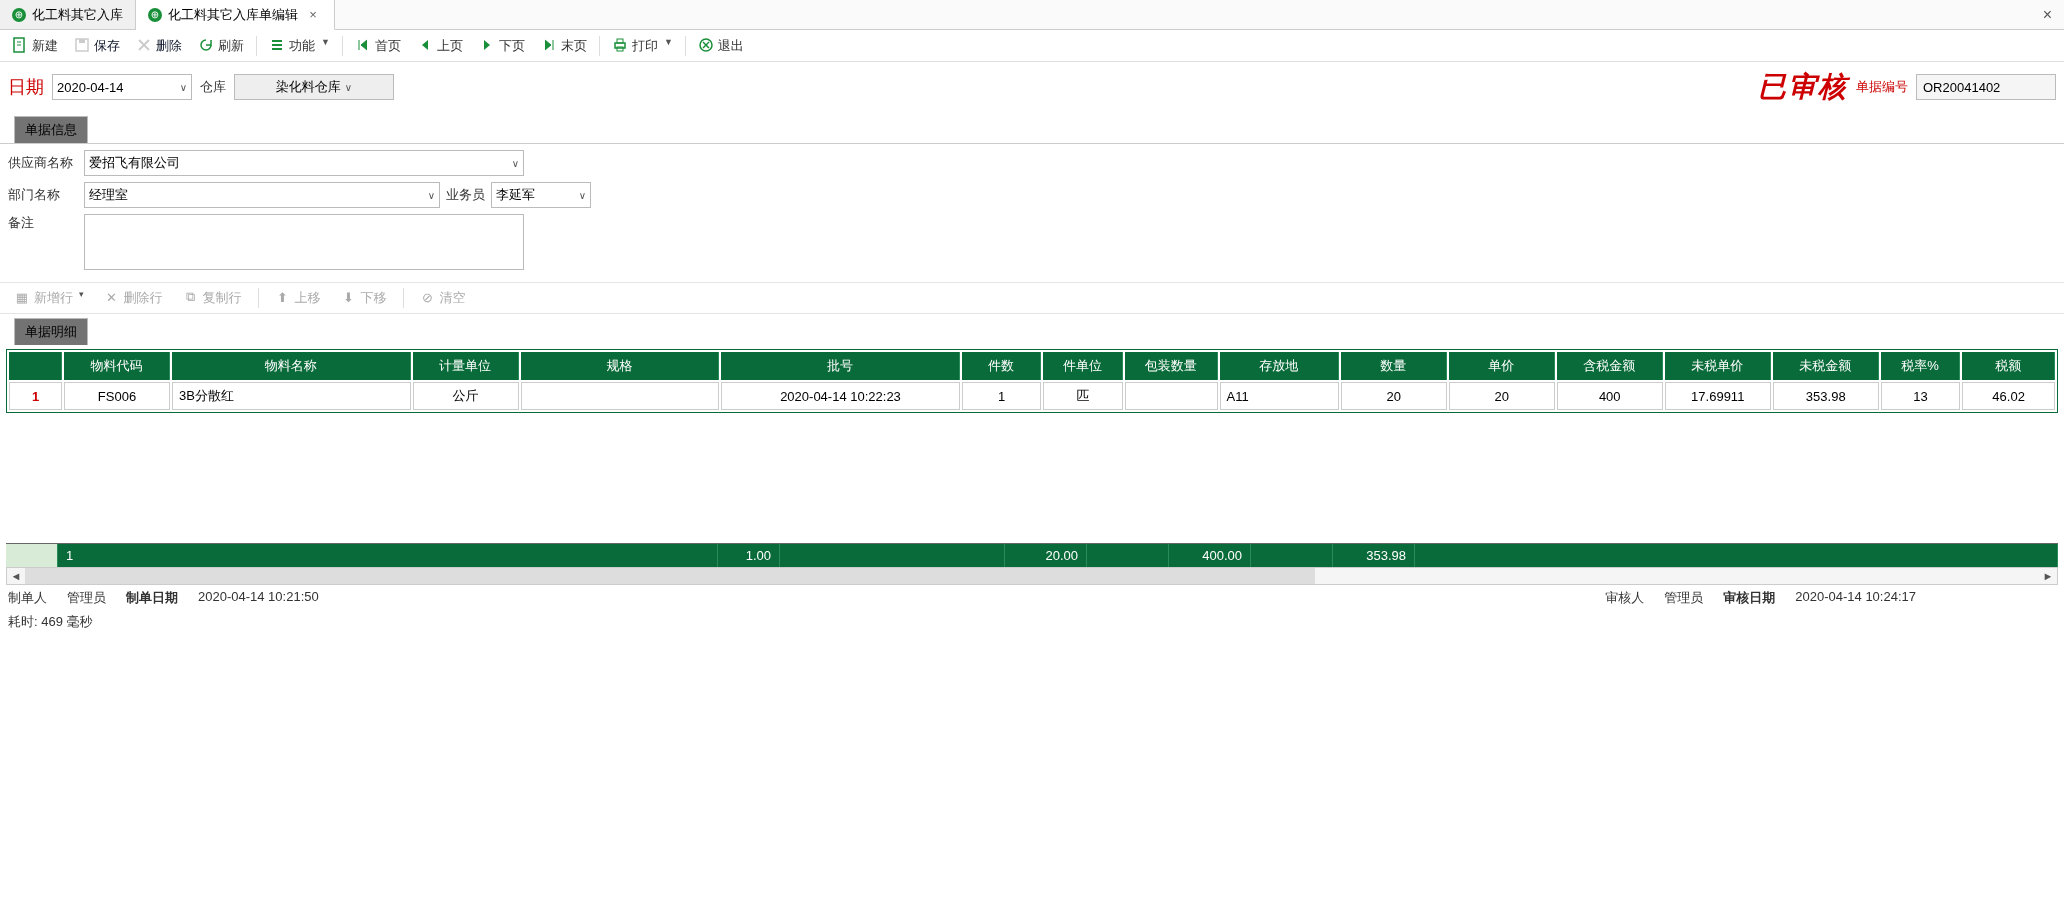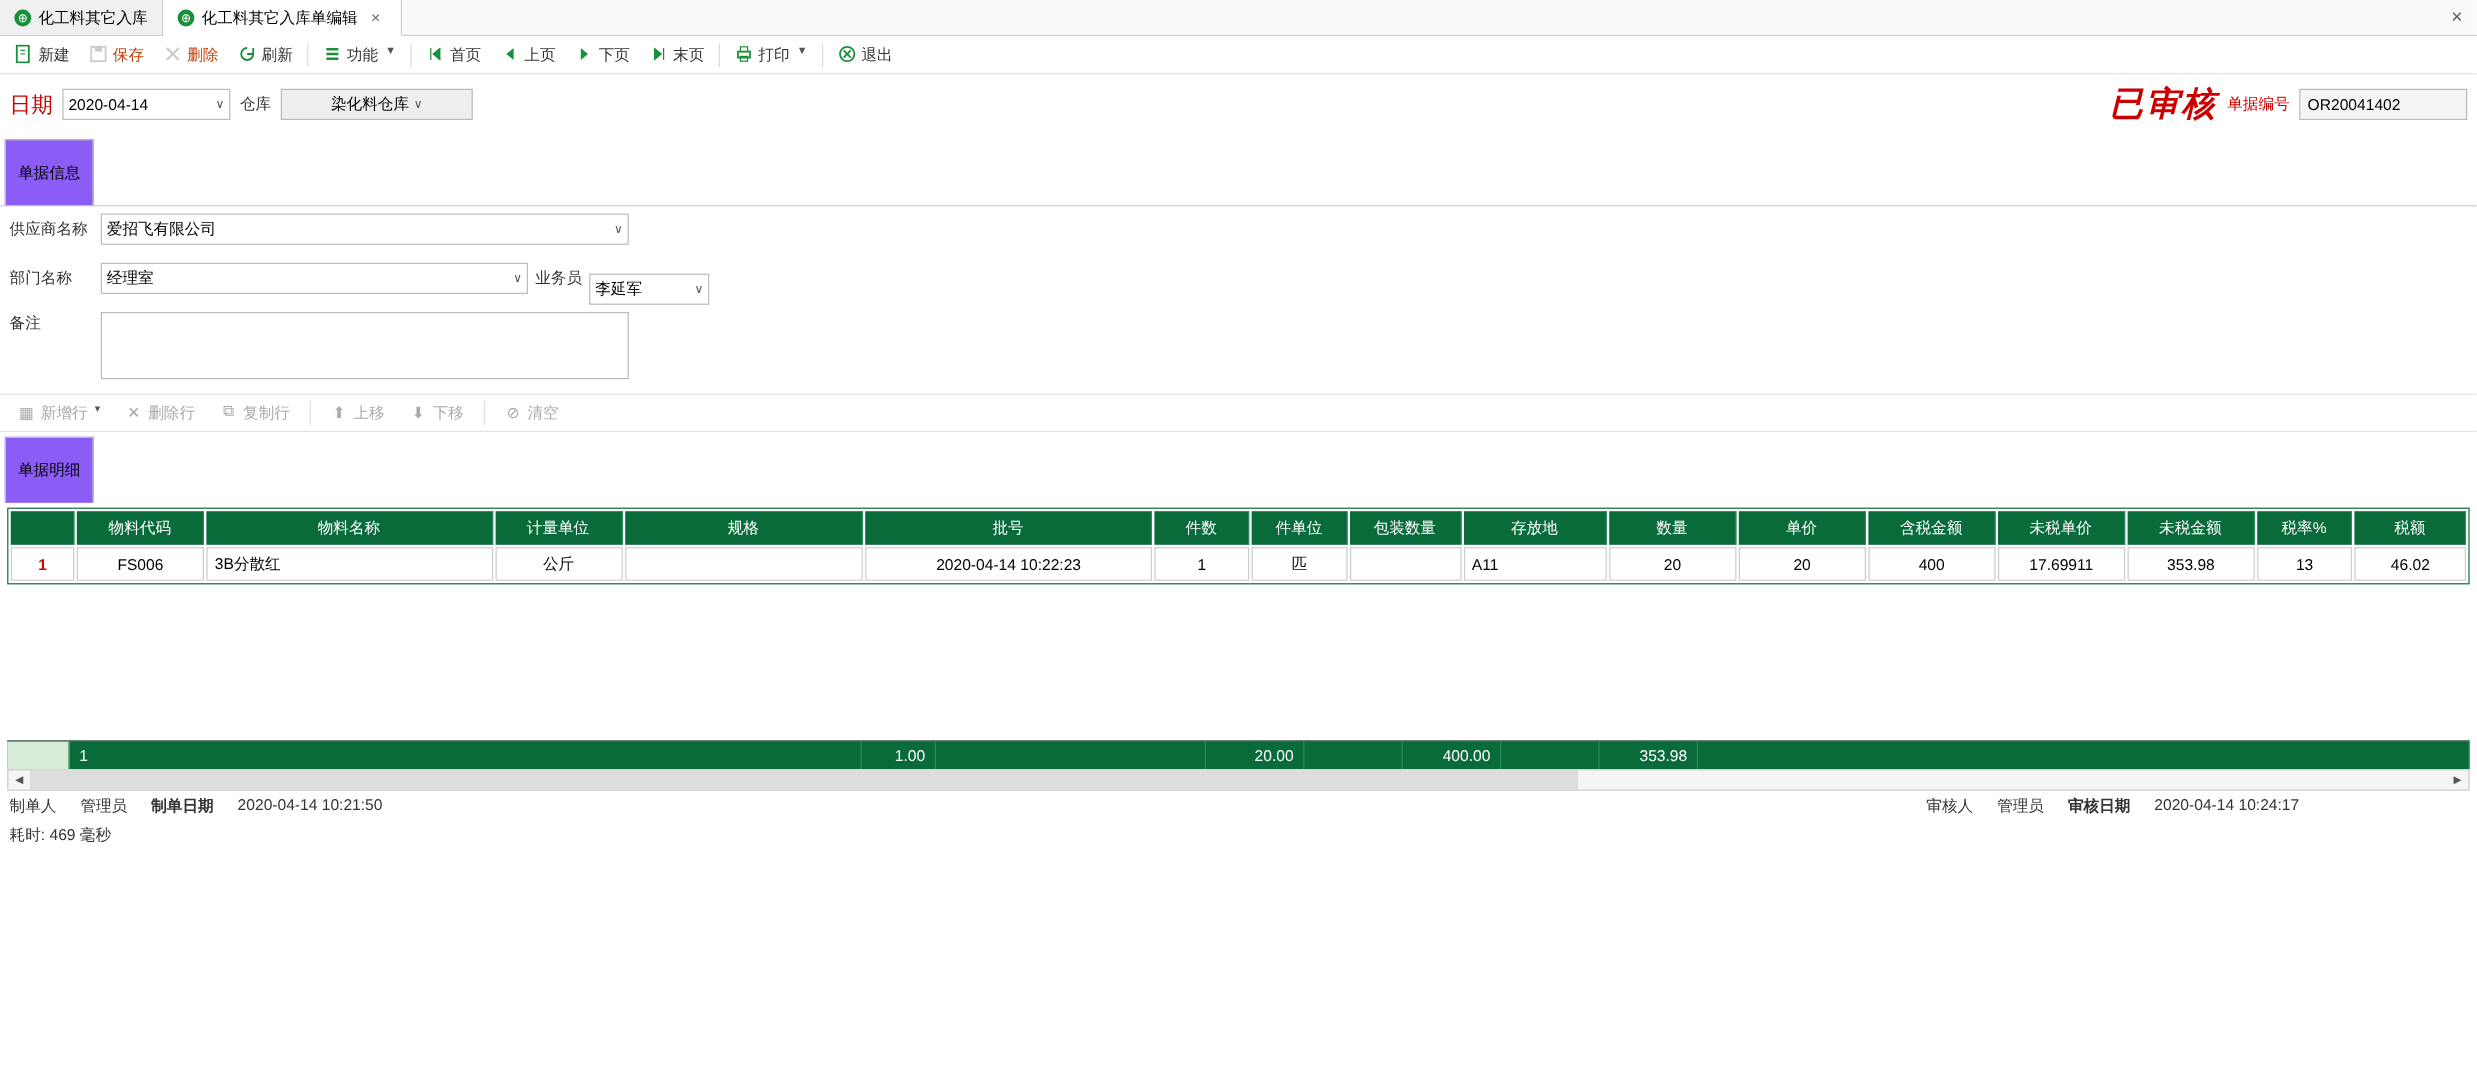--- a/index.html
+++ b/index.html
@@ -9,45 +9,45 @@
 .tab-bar { display: flex; height: 30px; border-bottom: 1px solid #ccc; background: #fafafa; align-items: stretch; }
 .tab { display: flex; align-items: center; padding: 0 12px; border-right: 1px solid #ccc; background: #f0f0f0; cursor: pointer; gap: 6px; }
 .tab.active { background: #fff; border-bottom: 1px solid #fff; margin-bottom: -1px; }
 .tab-icon { width: 14px; height: 14px; border-radius: 50%; background: #1a8f3a; display: inline-flex; align-items: center; justify-content: center; color: #fff; font-size: 10px; }
 .tab-close { width: 18px; height: 18px; display: flex; align-items: center; justify-content: center; font-size: 13px; color: #666; }
 .window-close { margin-left: auto; padding: 0 12px; display: flex; align-items: center; color: #555; font-size: 16px; }
 
 
 .toolbar { display: flex; align-items: center; height: 32px; padding: 0 6px; border-bottom: 1px solid #e0e0e0; gap: 4px; }
 .tb-btn { display: flex; gap: 4px; padding: 2px 6px; cursor: pointer; color: #333; }
-.tb-btn.disabled { color: #c2410c; }
+.tb-btn.disabled { color: #0f172a; }
 .tb-sep { width: 1px; height: 20px; background: #ddd; margin: 0 2px; }
 .icon { width: 16px; height: 16px; display: inline-flex; align-items: center; justify-content: center; }
 .icon svg { width: 16px; height: 16px; }
 .dropdown-caret { font-size: 9px; color: #555; margin-left: 2px; }
 
 
 .form-row { display: flex; align-items: center; padding: 6px 8px; gap: 8px; }
 .lbl { color: #c00; font-size: 18px; }
 .lbl-normal { color: #333; }
 .date-input { width: 140px; height: 26px; border: 2px solid #0a5; padding: 0 4px; }
 .select-wh { width: 160px; height: 26px; border: 1px solid #bbb; background: #eee; display: flex; align-items: center; justify-content: center; gap: 4px; }
 .approved-stamp { color: #c00; font-family: "KaiTi","STKaiti",serif; font-size: 28px; font-weight: bold; font-style: italic; letter-spacing: 2px; }
 .doc-no-lbl { color: #c00; font-size: 13px; }
 .doc-no-input { width: 140px; height: 26px; border: 1px solid #bbb; background: #f5f5f5; padding: 0 6px; }
 
 
-.section-tab { display: inline-block; padding: 18px 10px; border: 1px solid #bbb; border-bottom: none; background: #8b5cf6; margin-left: 4px; margin-top: 4px; }
+.section-tab { display: inline-block; padding: 4px 10px; border: 1px solid #bbb; border-bottom: none; background: #737373; margin-left: 14px; margin-top: 4px; }
 .info-form { border-top: 1px solid #ccc; padding: 6px 8px; }
 .info-row { display: flex; align-items: center; margin-bottom: 6px; gap: 6px; }
 .info-lbl { width: 70px; color: #333; }
 .combo { height: 26px; border: 1px solid #bbb; padding: 0 4px; display: flex; align-items: center; justify-content: space-between; background: #fff; }
 .combo-wide { width: 440px; }
 .combo-mid { width: 356px; justify-content: space-between; }
-.combo-sm { width: 100px; margin-top: 18px; }
+.combo-sm { width: 100px; }
 .textarea { width: 440px; height: 56px; border: 1px solid #bbb; resize: none; padding: 2px 4px; }
 
 
 .detail-toolbar { display: flex; align-items: center; padding: 4px 8px; gap: 8px; border-top: 1px solid #e5e5e5; border-bottom: 1px solid #e5e5e5; color: #aaa; }
 .detail-toolbar .tb-btn { color: #aaa; }
 
 
 .table-wrap { margin: 4px 6px 0 6px; }
 .grid { border: 1px solid #0a6b3a; width: 100%; }
 .grid thead th { background: #0a6b3a; color: #fff; font-weight: normal; text-align: center; padding: 5px 4px; border-right: 1px solid #2a8b5a; font-size: 13px; }

